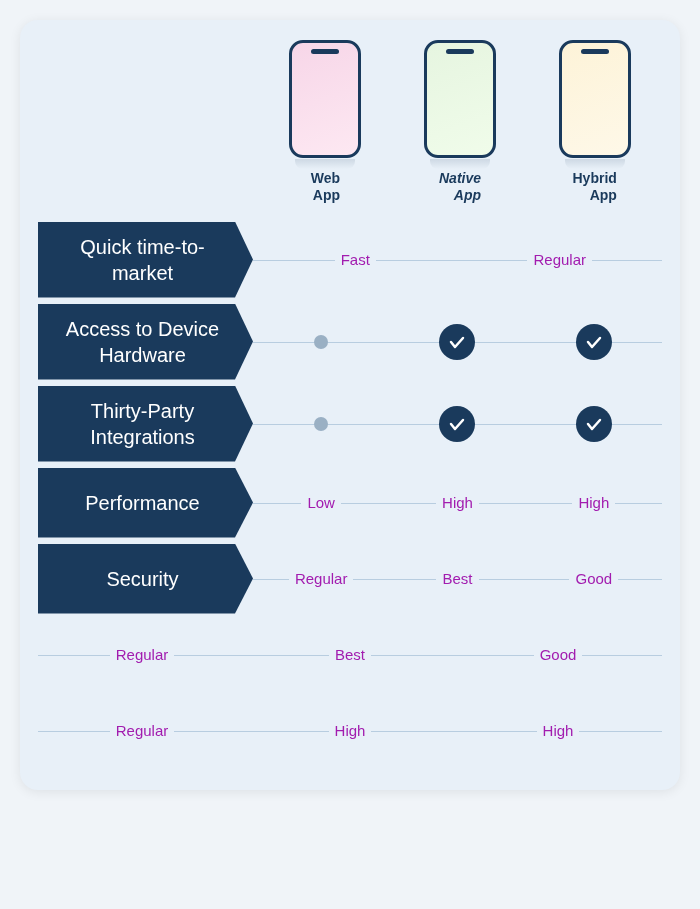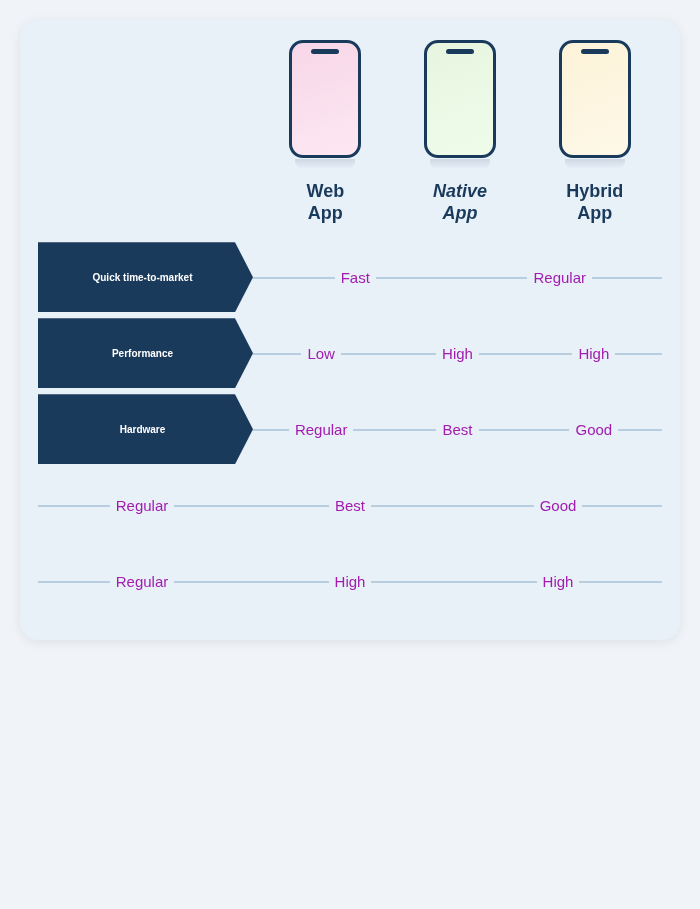--- a/index.html
+++ b/index.html
@@ -48,25 +48,25 @@
       align-items: center;
     }
     .phone-notch {
       width: 28px;
       height: 5px;
       background: #1a3a5c;
       border-radius: 3px;
       margin-top: 6px;
     }
     .phone-label {
-      font-size: 18px;
+      font-size: 14px;
       font-weight: 700;
       color: #1a3a5c;
-      text-align: center;
-      margin-top: 12px;
+      text-align: right;
+      margin-top: 1px;
       line-height: 1.2;
     }
     .phone-web { background: linear-gradient(160deg, #f7d6e8 0%, #fde8f2 100%); }
     .phone-native { background: linear-gradient(160deg, #e6f5e0 0%, #f0fcea 100%); }
     .phone-hybrid { background: linear-gradient(160deg, #fdf3d8 0%, #fef8e8 100%); }
     
     .phone-reflection {
       width: 60px;
       height: 10px;
       background: linear-gradient(to bottom, rgba(26,58,92,0.13), transparent);
@@ -83,22 +83,22 @@
       display: flex;
       align-items: center;
       min-height: 70px;
     }
     
     .row-label {
       width: 215px;
       min-width: 215px;
       background: #1a3a5c;
       color: #fff;
-      font-weight: 700;
-      font-size: 10px;
+      font-weight: 400;
+      font-size: 20px;
       padding: 12px 24px 12px 18px;
       position: relative;
       clip-path: polygon(0 0, calc(100% - 18px) 0, 100% 50%, calc(100% - 18px) 100%, 0 100%);
       display: flex;
       align-items: center;
       justify-content: center;
       text-align: center;
       min-height: 70px;
       line-height: 1.3;
     }
@@ -200,35 +200,79 @@
         <div class="row-cells">
           <div class="cell">
             <span class="cell-text">Fast</span>
           </div>
           <div class="cell">
             <span class="cell-text">Regular</span>
           </div>
         </div>
       </div>
       <div class="data-row">
+        <div class="row-label">Access to Device Hardware</div>
+        <div class="row-cells">
+          <div class="cell">
+            <div class="dot-circle"></div>
+          </div>
+          <div class="cell">
+            <div class="check-circle">
+              <svg width="20" height="20" viewBox="0 0 20 20" fill="none">
+                <polyline points="4,10 8,15 16,6" stroke="white" stroke-width="2.5" stroke-linecap="round" stroke-linejoin="round"></polyline>
+              </svg>
+            </div>
+          </div>
+          <div class="cell">
+            <div class="check-circle">
+              <svg width="20" height="20" viewBox="0 0 20 20" fill="none">
+                <polyline points="4,10 8,15 16,6" stroke="white" stroke-width="2.5" stroke-linecap="round" stroke-linejoin="round"></polyline>
+              </svg>
+            </div>
+          </div>
+        </div>
+      </div>
+      <div class="data-row">
+        <div class="row-label">Thirty-Party Integrations</div>
+        <div class="row-cells">
+          <div class="cell">
+            <div class="dot-circle"></div>
+          </div>
+          <div class="cell">
+            <div class="check-circle">
+              <svg width="20" height="20" viewBox="0 0 20 20" fill="none">
+                <polyline points="4,10 8,15 16,6" stroke="white" stroke-width="2.5" stroke-linecap="round" stroke-linejoin="round"></polyline>
+              </svg>
+            </div>
+          </div>
+          <div class="cell">
+            <div class="check-circle">
+              <svg width="20" height="20" viewBox="0 0 20 20" fill="none">
+                <polyline points="4,10 8,15 16,6" stroke="white" stroke-width="2.5" stroke-linecap="round" stroke-linejoin="round"></polyline>
+              </svg>
+            </div>
+          </div>
+        </div>
+      </div>
+      <div class="data-row">
         <div class="row-label">Performance</div>
         <div class="row-cells">
           <div class="cell">
             <span class="cell-text">Low</span>
           </div>
           <div class="cell">
             <span class="cell-text">High</span>
           </div>
           <div class="cell">
             <span class="cell-text">High</span>
           </div>
         </div>
       </div>
       <div class="data-row">
-        <div class="row-label">Hardware</div>
+        <div class="row-label">Security</div>
         <div class="row-cells">
           <div class="cell">
             <span class="cell-text">Regular</span>
           </div>
           <div class="cell">
             <span class="cell-text">Best</span>
           </div>
           <div class="cell">
             <span class="cell-text">Good</span>
           </div>

